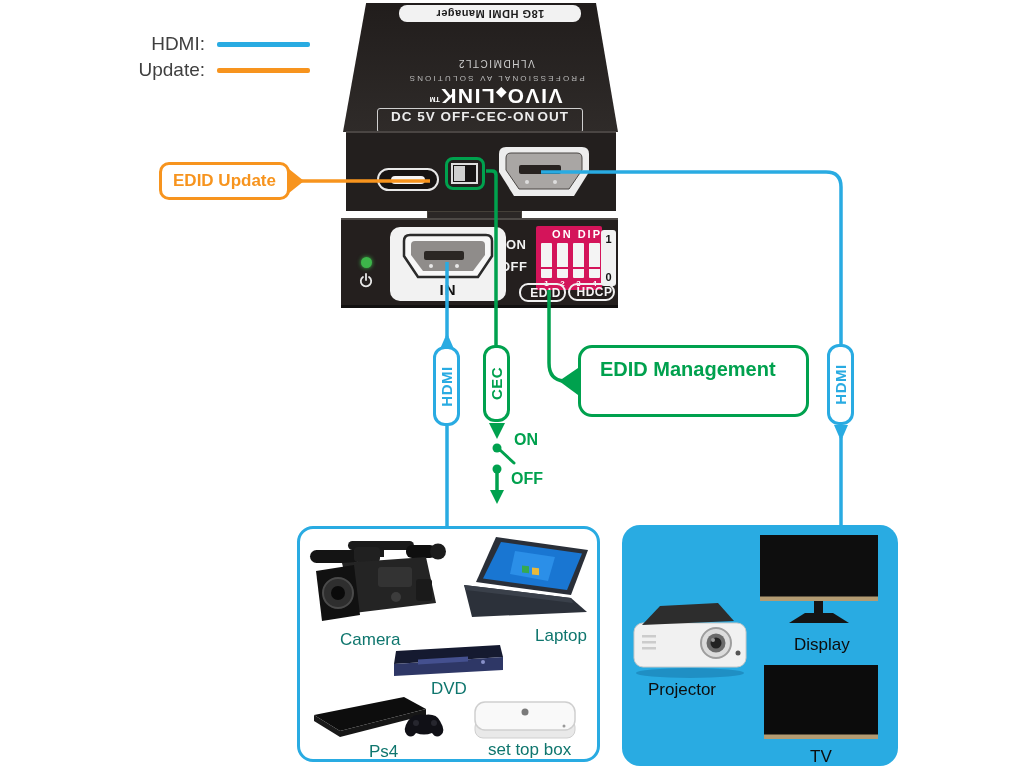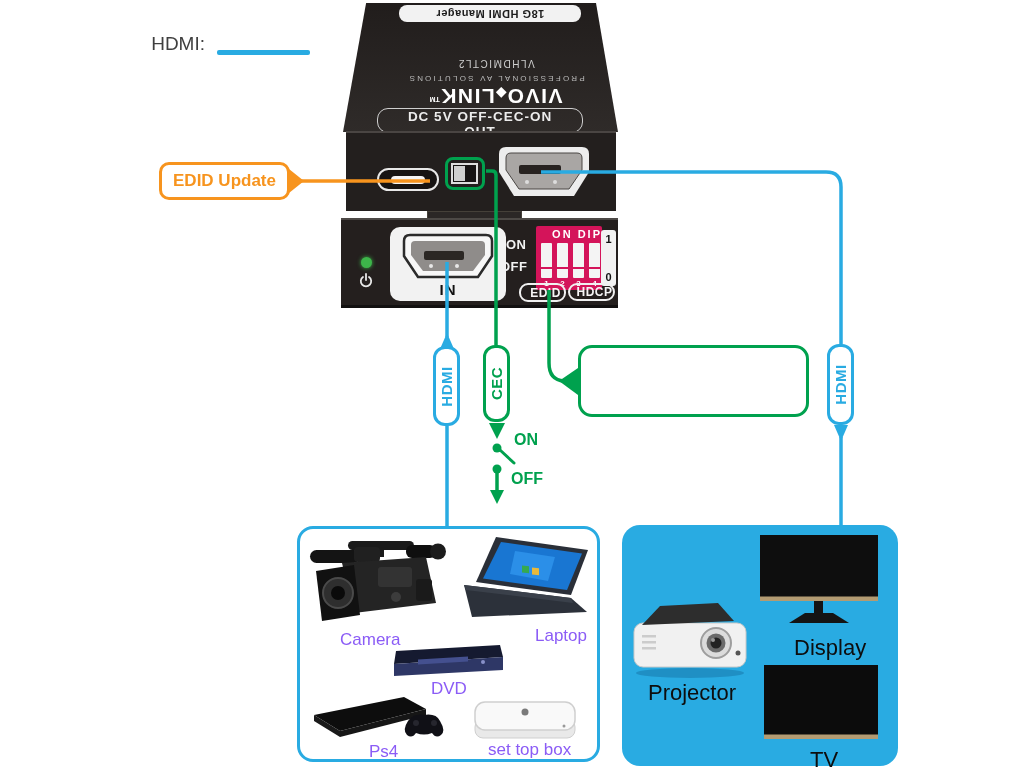--- a/index.html
+++ b/index.html
@@ -16,22 +16,22 @@
   .toplabel { left:399px; top:5px; width:182px; height:17px; background:#f2f2f2;
               border-radius:8px; display:flex; align-items:center; justify-content:center; }
   .toplabel span { transform:rotate(180deg); font-size:11px; font-weight:600; color:#1c1c1c; letter-spacing:.5px; }
   .brandblock { left:396px; top:42px; width:200px; height:66px; transform:rotate(180deg);
                 text-align:center; color:#fff; }
   .brandrow { font-size:21px; font-weight:bold; letter-spacing:1.5px; line-height:1.1; }
   .brandrow sup { font-size:7px; letter-spacing:0; }
   .tagline { font-size:8px; color:#b9b9b9; letter-spacing:2.2px; margin-top:2px; }
   .model { font-size:10px; color:#cfcfcf; letter-spacing:1.5px; margin-top:5px; }
   .dcstrip { left:377px; top:108px; width:206px; height:25px; border:1.5px solid #cfcfcf;
-             border-radius:11px; display:flex; align-items:center; justify-content:space-between;
-             padding:0 13px; color:#ececec; font-size:13.5px; letter-spacing:1px; font-weight:600;flex-direction:column; }
+             border-radius:3px; display:flex; align-items:flex-start; justify-content:space-between;
+             padding:0 13px; color:#ececec; font-size:13.5px; letter-spacing:1px; font-weight:600; }
   .frontface { left:346px; top:131px; width:270px; height:80px; background:#231f1e;
                box-shadow:inset 0 2px 0 #4a4543; }
   .seam { left:427px; top:211px; width:95px; height:8px; background:#2b2726; border:1px solid #454039; }
   .bottomface { left:341px; top:218px; width:277px; height:90px; background:#241f1e;
                 box-shadow:inset 0 2px 0 #4d4946, inset 0 -3px 0 #121010; }
   .usbc { left:377px; top:168px; width:62px; height:23px; border:2.5px solid #e8e8e8;
           border-radius:12px; background:#171413; display:flex; align-items:center; justify-content:center; }
   .usbc-tongue { width:34px; height:8px; background:#f4f4f4; border-radius:4px; }
   .sw-highlight { left:445px; top:157px; width:40px; height:33px; border:3px solid #00A14E; border-radius:8px; }
   .toggle { left:451px; top:163px; width:27px; height:21px; border:2px solid #dedede; background:#161313; }
@@ -60,33 +60,37 @@
              background:#fff; padding:7px 0 0 19px; color:#00A14E; font-size:20px; font-weight:600; line-height:1.4; }
   .vtag { background:#fff; border-radius:12px; display:flex; align-items:center; justify-content:center; }
   .vtag span { transform:rotate(-90deg); white-space:nowrap; font-size:15px; font-weight:bold; letter-spacing:.5px; }
   .vtag-blue { border:3px solid #29ABE2; color:#29ABE2; }
   .vtag-green { border:3px solid #00A14E; color:#00A14E; }
   .sw-label { color:#00A14E; font-size:16px; font-weight:bold; }
   
   .srcbox { left:297px; top:526px; width:303px; height:236px; background:#fff;
             border:3px solid #29ABE2; border-radius:16px; }
   .sinkbox { left:622px; top:525px; width:276px; height:241px; background:#29ABE2; border-radius:18px; }
-  .caption { font-size:17px; color:#8b5cf6; }
-  .caption-dark { font-size:22px; color:#0d0d0d; }
+  .caption { font-size:17px; color:#0f766e; }
+  .caption-dark { font-size:17px; color:#0d0d0d; }
   svg.lines { left:0; top:0; width:1024px; height:768px; pointer-events:none; }
 </style>
 </head>
 <body>
 
 <div id="page">
 
   <div class="abs" style="left:110px; top:33px;">
-    <div style="display:flex; align-items:flex-end; margin-bottom:4px;">
+    <div style="display:flex; align-items:center; margin-bottom:4px;">
       <div class="legend-label">HDMI:</div>
       <div class="legend-line" style="margin-left:12px; background:#29ABE2;"></div>
+    </div>
+    <div style="display:flex; align-items:center;">
+      <div class="legend-label">Update:</div>
+      <div class="legend-line" style="margin-left:12px; background:#F7941E;"></div>
     </div>
   </div>
 
   <div class="abs topface"></div>
   <div class="abs toplabel">
     <span>18G HDMI Manager</span>
   </div>
   <div class="abs brandblock">
     <div class="brandrow">
       <span>VIVO</span><span style="font-size:13px;">◆</span><span>LINK</span><sup>TM</sup>
@@ -182,20 +186,21 @@
     <polygon points="490,490 504,490 497,504" fill="#00A14E"></polygon>
 
     <path d="M549,290 L549,363 Q549,380 564,381 L567,381" fill="none" stroke="#00A14E" stroke-width="3.5"></path>
     <polygon points="578,368 578,395 559,381" fill="#00A14E"></polygon>
   </svg>
 
   <div class="abs callout-orange">
     <span>EDID Update</span>
   </div>
   <div class="abs mgmtbox">
+    <div>EDID Management</div>
   </div>
   <div class="abs vtag vtag-blue" style="left:433px; top:346px; width:27px; height:80px;">
     <span>HDMI</span>
   </div>
   <div class="abs vtag vtag-green" style="left:483px; top:345px; width:27px; height:77px;">
     <span>CEC</span>
   </div>
   <div class="abs vtag vtag-blue" style="left:827px; top:344px; width:27px; height:81px;">
     <span>HDMI</span>
   </div>

